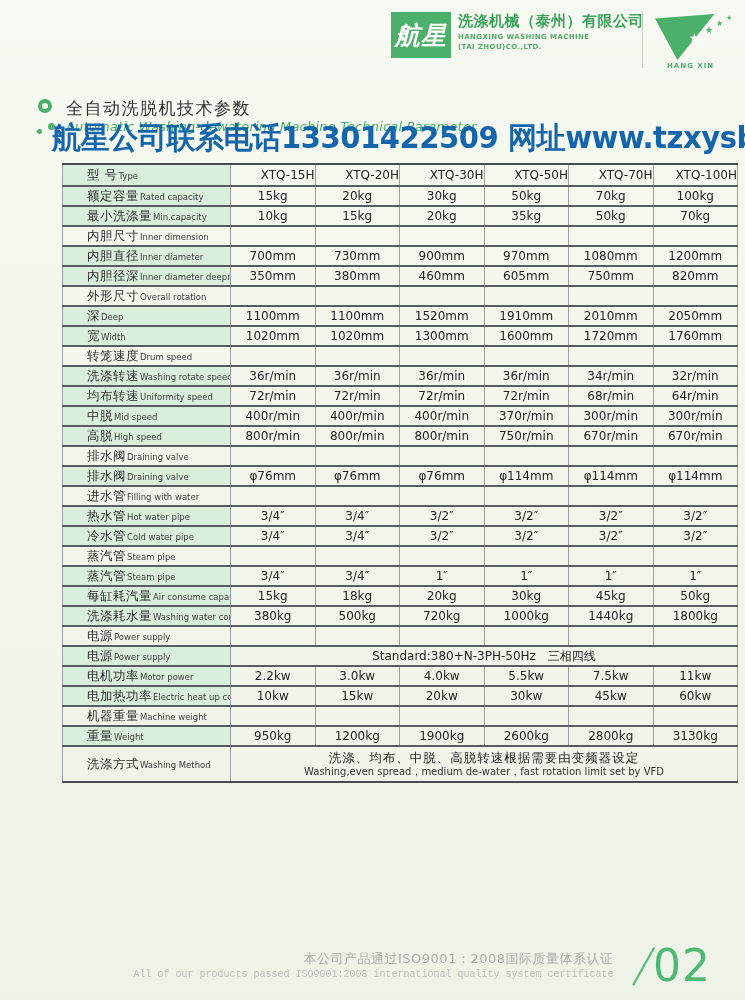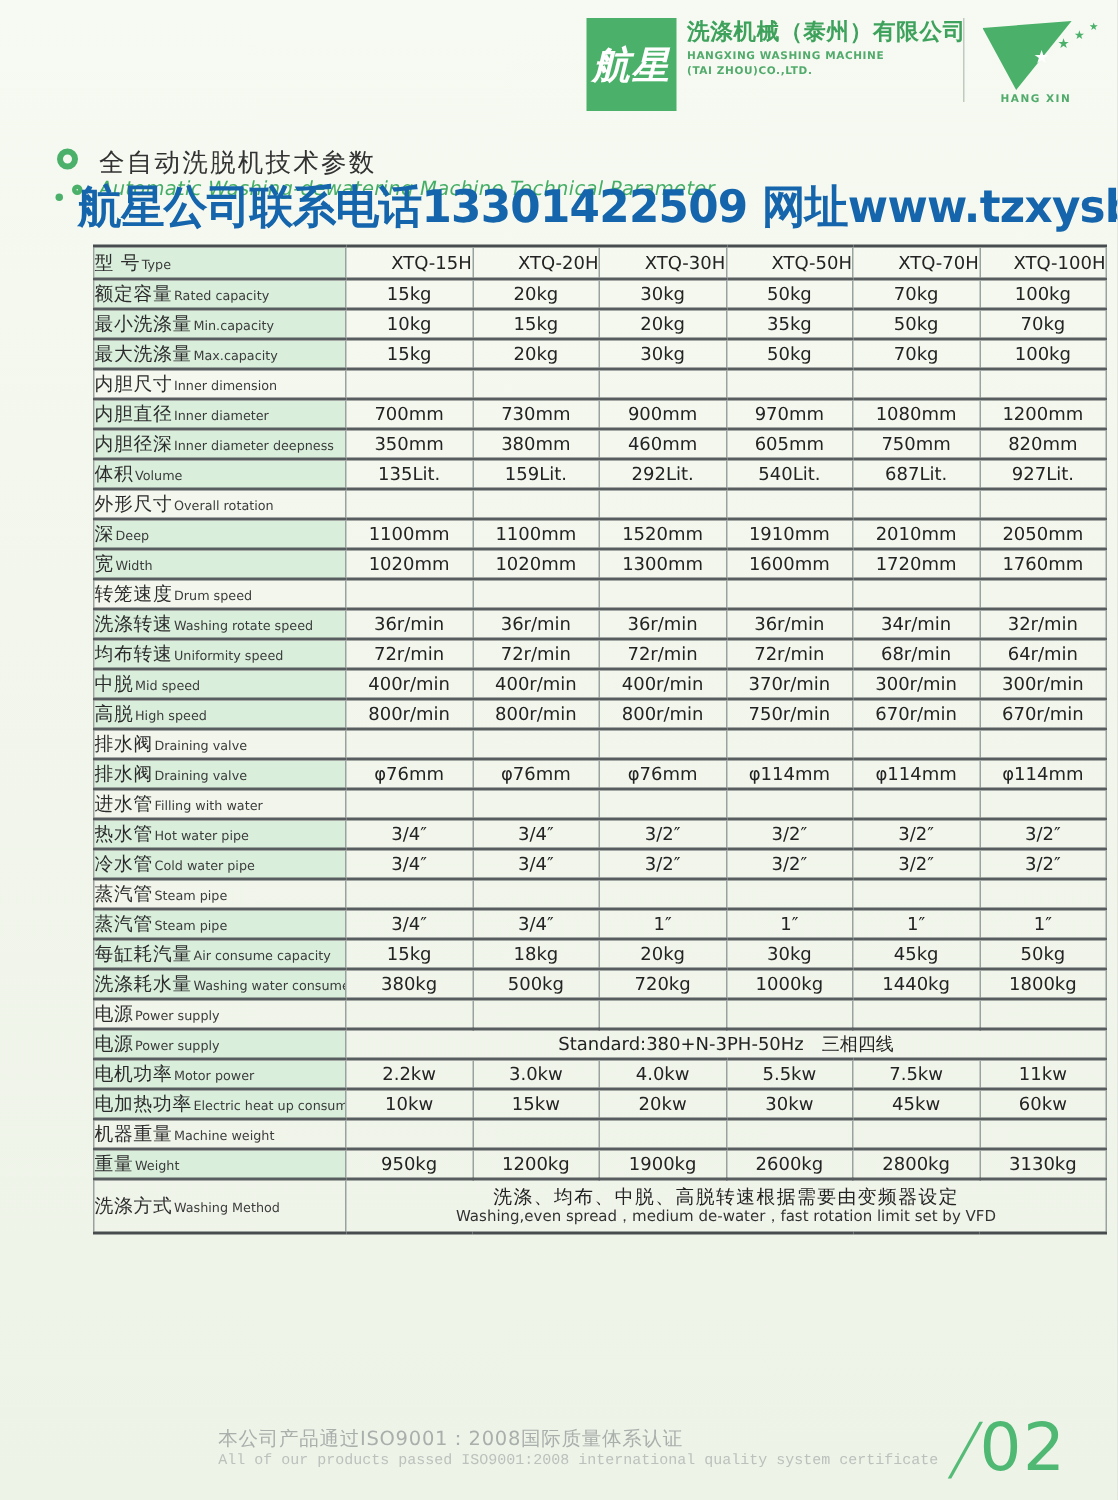--- a/index.html
+++ b/index.html
@@ -6,21 +6,21 @@
   body { background:#dfe1da; font-family:"DejaVu Sans", sans-serif; }
   .page {
     position:relative; width:745px; height:1000px; margin:0 auto;
     background:linear-gradient(180deg,#f7faf2 0%, #f2f6ec 40%, #eef3e8 100%);
     overflow:hidden;
   }
 
   
   .brand { position:absolute; top:12px; right:6px; display:flex; align-items:flex-start; }
   .logo-box {
-    width:60px; height:62px; background:#4ab06a; color:#fff;
+    width:60px; height:46px; background:#4ab06a; color:#fff;
     display:flex; align-items:center; justify-content:center;
     font-size:25px; font-weight:bold; font-style:italic; letter-spacing:1px;
     font-family:"DejaVu Serif", serif;
   }
   .company { margin-left:7px; width:180px; }
   .company .cn { color:#3ea25d; font-size:15px; font-weight:bold; font-family:"DejaVu Serif", serif; letter-spacing:0.5px; white-space:nowrap; }
   .company .en { color:#52ab6c; font-size:7px; font-weight:bold; letter-spacing:0.4px; margin-top:2px; }
   .v-div { width:1px; height:56px; background:#c2c9bf; margin:0 10px 0 4px; }
   .mark { width:86px; position:relative; height:70px; }
   .arrow-shape {
@@ -51,35 +51,35 @@
 
   
   table.spec { position:absolute; left:62px; top:163px; width:676px; border-collapse:collapse; table-layout:fixed; }
   table.spec td {
     border-left:1px solid #9aa2a0; border-right:1px solid #9aa2a0;
     border-top:2px solid #585d5f;
     height:20px; font-size:12px; color:#232323; overflow:hidden; white-space:nowrap;
   }
   table.spec tr:first-child td { border-top:2px solid #474c4e; height:22px; }
   table.spec tr:last-child td { border-bottom:2px solid #474c4e; }
-  td.lbl { text-align:left; padding-left:0; }
+  td.lbl { text-align:left; padding-left:24px; }
   td.lbl .cn { font-size:12.5px; color:#2c2c2c; font-weight:500; letter-spacing:0.5px; }
   td.lbl .en { font-size:8.5px; color:#3c3c3c; margin-left:1px; }
   td.green { background:#d9efdc; }
   td.val { text-align:center; }
   td.model { text-align:right; font-size:12.5px; }
   tr.tall td { height:36px; }
   td.big { font-size:13.5px; text-align:center; }
   td.two-line { white-space:normal; text-align:center; line-height:1.25; }
   td.two-line .l1 { font-size:12.5px; color:#232323; letter-spacing:1px; }
   td.two-line .l2 { font-size:10px; color:#333; }
 
   
   .footer { position:absolute; right:34px; bottom:14px; display:flex; align-items:center; }
-  .cert { text-align:left; margin-right:4px; }
+  .cert { text-align:right; margin-right:16px; }
   .cert .cn { color:#a9afab; font-size:13px; letter-spacing:0.5px; }
   .cert .en { color:#bcc1bc; font-size:10px; margin-top:1px;font-family:Liberation Mono, monospace; }
   .slash { display:inline-block; color:#55bb77; font-size:46px; transform:skewX(-14deg); line-height:0.9; margin:0 2px 0 6px; font-weight:200; }
   .pnum { color:#4fb873; font-size:44px; line-height:0.9; letter-spacing:1px; }
 </style>
 </head>
 <body>
 
 <div class="page">
 
@@ -143,29 +143,20 @@
         <tr>
           <td class="lbl green"><span class="cn">最小洗涤量</span><span class="en">Min.capacity</span></td>
           <td class="val">10kg</td>
           <td class="val">15kg</td>
           <td class="val">20kg</td>
           <td class="val">35kg</td>
           <td class="val">50kg</td>
           <td class="val">70kg</td>
         </tr>
         <tr>
-          <td class="lbl green"><span class="cn">最大洗涤量</span><span class="en">Max.capacity</span></td>
-          <td class="val">15kg</td>
-          <td class="val">20kg</td>
-          <td class="val">30kg</td>
-          <td class="val">50kg</td>
-          <td class="val">70kg</td>
-          <td class="val">100kg</td>
-        </tr>
-        <tr>
           <td class="lbl"><span class="cn">内胆尺寸</span><span class="en">Inner dimension</span></td>
           <td class="val"></td>
           <td class="val"></td>
           <td class="val"></td>
           <td class="val"></td>
           <td class="val"></td>
           <td class="val"></td>
         </tr>
         <tr>
           <td class="lbl green"><span class="cn">内胆直径</span><span class="en">Inner diameter</span></td>
@@ -177,29 +168,20 @@
           <td class="val">1200mm</td>
         </tr>
         <tr>
           <td class="lbl green"><span class="cn">内胆径深</span><span class="en">Inner diameter deepness</span></td>
           <td class="val">350mm</td>
           <td class="val">380mm</td>
           <td class="val">460mm</td>
           <td class="val">605mm</td>
           <td class="val">750mm</td>
           <td class="val">820mm</td>
-        </tr>
-        <tr>
-          <td class="lbl green"><span class="cn">体积</span><span class="en">Volume</span></td>
-          <td class="val">135Lit.</td>
-          <td class="val">159Lit.</td>
-          <td class="val">292Lit.</td>
-          <td class="val">540Lit.</td>
-          <td class="val">687Lit.</td>
-          <td class="val">927Lit.</td>
         </tr>
         <tr>
           <td class="lbl"><span class="cn">外形尺寸</span><span class="en">Overall rotation</span></td>
           <td class="val"></td>
           <td class="val"></td>
           <td class="val"></td>
           <td class="val"></td>
           <td class="val"></td>
           <td class="val"></td>
         </tr>

